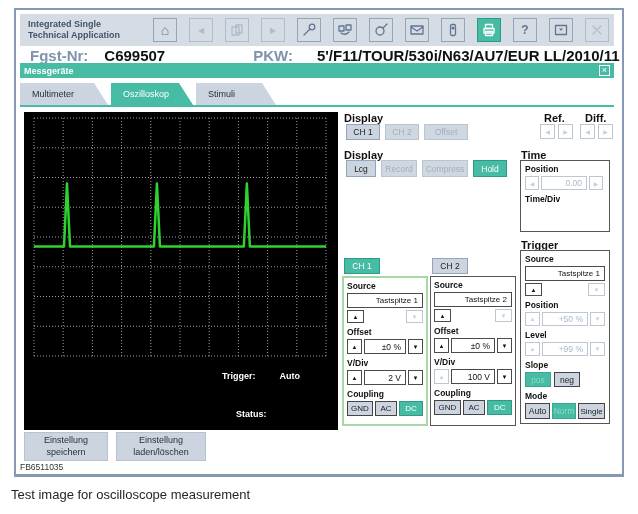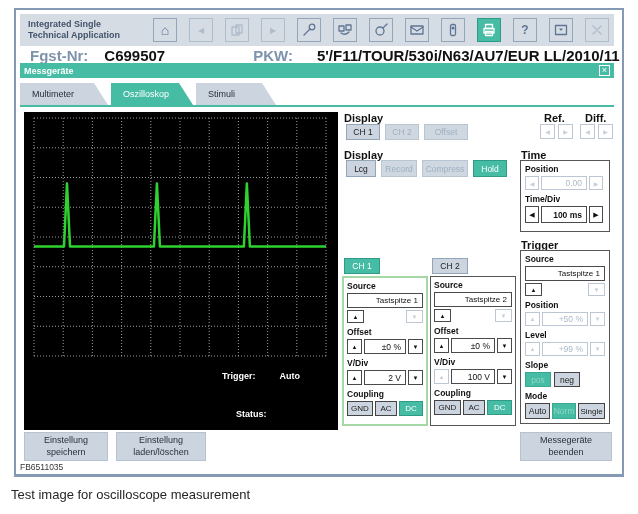--- a/index.html
+++ b/index.html
@@ -235,25 +235,20 @@
 
     <div class="lbl abs" style="left:177px;top:37px">Time</div>
     <div class="panelbox abs" style="left:176px;top:48px;width:90px;height:72px;padding:3px 4px">
       <div class="boxlbl">Position</div>
       <div class="row" style="gap:2px;margin-top:2px">
         <div class="abtn dis" style="width:14px;height:14px">◀</div>
         <div class="fld dis" style="width:46px;height:14px">0.00</div>
         <div class="abtn dis" style="width:14px;height:14px">▶</div>
       </div>
       <div class="boxlbl" style="margin-top:4px">Time/Div</div>
-      <div class="row" style="gap:2px;margin-top:2px">
-        <div class="abtn" style="width:14px;height:17px;font-size:7px">◀</div>
-        <div class="fld" style="width:46px;height:17px;font-weight:bold">100 ms</div>
-        <div class="abtn" style="width:14px;height:17px;font-size:7px">▶</div>
-      </div>
     </div>
 
     <div class="lbl abs" style="left:177px;top:127px">Trigger</div>
     <div class="panelbox abs" style="left:176px;top:138px;width:90px;height:174px;padding:3px 4px;display:flex;flex-direction:column">
       <div class="boxlbl">Source</div>
       <div class="fld" style="height:15px;margin-top:2px;font-size:8px">Tastspitze 1</div>
       <div class="arrowrow" style="margin-top:2px">
         <div class="abtn" style="width:17px;height:13px">▲</div>
         <div class="abtn dis" style="width:17px;height:13px">▼</div>
       </div>
@@ -341,20 +336,16 @@
   </div>
 
   <div class="fbtn" style="left:8px;width:84px">
     <span>Einstellung</span>
     <span>speichern</span>
   </div>
   <div class="fbtn" style="left:100px;width:90px">
     <span>Einstellung</span>
     <span>laden/löschen</span>
   </div>
-  <div class="fbtn" style="left:504px;width:92px">
-    <span>Messegeräte</span>
-    <span>beenden</span>
-  </div>
   <div class="figid">FB6511035</div>
 </div>
 
 <div class="caption">Test image for oscilloscope measurement</div>
 
 </body></html>

